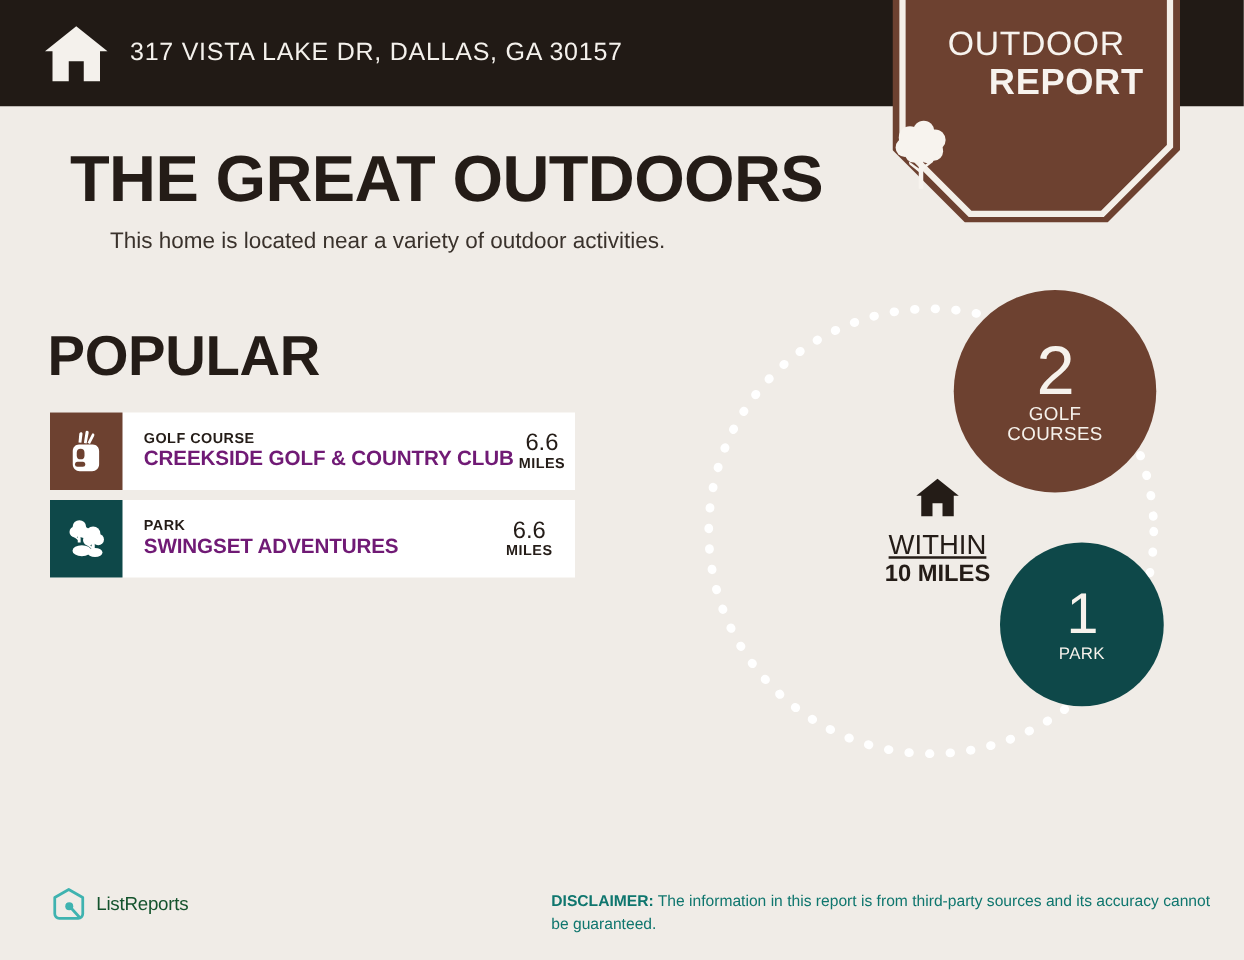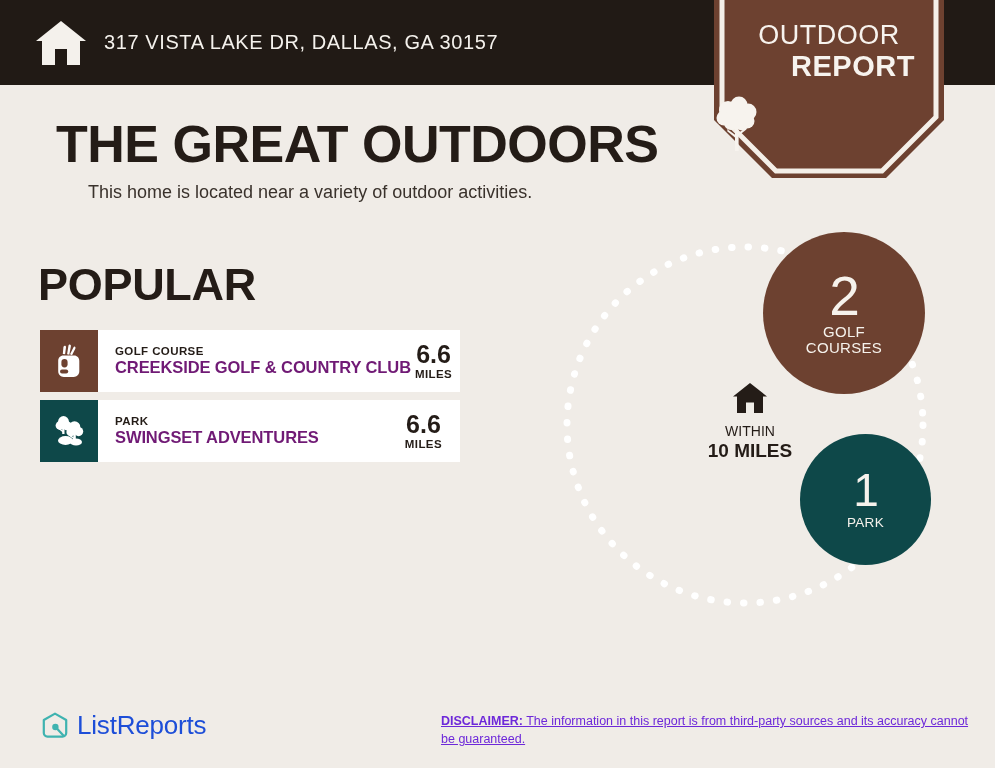--- a/index.html
+++ b/index.html
@@ -88,21 +88,21 @@
   .item-name{
     font-size:16.5px; font-weight:700; color:#701a75;
     letter-spacing:-0.1px; display:block; margin-top:2px;
     white-space:nowrap; overflow:hidden;
   }
   .item-dist{
     flex:0 0 auto; text-align:center; padding-right:10px; padding-left:4px;
     line-height:1.0;
   }
   .item-dist .d-num{
-    display:block; font-size:25px; font-weight:700; color:#241c17;
+    display:block; font-size:19px; font-weight:400; color:#241c17;
   }
   .item-dist .d-unit{
     display:block; font-size:11.5px; font-weight:700; color:#241c17;
     letter-spacing:.4px; margin-top:2px;
   }
 
   
   #radius-diagram{
     position:absolute; left:540px; top:225px; width:455px; height:400px;
   }
@@ -128,36 +128,36 @@
     font-size:15px; font-weight:400; line-height:1.06;
     letter-spacing:.3px; margin-top:1px;
   }
   #bubble-park .bubble-label{ font-size:13.5px; margin-top:4px; }
 
   #within-block{
     position:absolute; left:125px; top:157px; width:170px;
     text-align:center; color:#241c17;
   }
   #within-block svg{ width:36px; height:32px; display:block; margin:0 auto 10px;}
-  #within-block .w1{ display:block; font-size:14px; font-weight:400; line-height:1.12;}
+  #within-block .w1{ display:block; font-size:22px; font-weight:400; line-height:1.12;text-decoration:underline;}
   #within-block .w2{ display:block; font-size:19px; font-weight:700; line-height:1.12;}
 
   
   #footer-logo{
     position:absolute; left:42px; top:710px;
     display:flex; align-items:center;
   }
   #footer-logo svg{ width:26px; height:27px; display:block; }
   #footer-logo .brand{
-    margin-left:9px; font-size:26px; color:#1d4ed8; font-weight:400;
+    margin-left:9px; font-size:15px; color:#14532d; font-weight:400;
     letter-spacing:-0.2px;
   }
   #disclaimer{
     position:absolute; left:441px; top:713px; width:530px;
-    font-size:12.5px; color:#6d28d9; line-height:1.42;text-decoration:underline;
+    font-size:12.5px; color:#0f766e; line-height:1.42;
   }
   #disclaimer .dlabel{ font-weight:700; }
 </style>
 </head>
 <body>
 
 <div id="header-bar">
   <span id="home-icon">
     <svg viewBox="0 0 54 48" xmlns="http://www.w3.org/2000/svg" aria-hidden="true">
       <path d="M27 2 L2 22 L8 22 L8 46 L21 46 L21 30 L33 30 L33 46 L46 46 L46 22 L52 22 Z" fill="#f4f1ec"></path>

